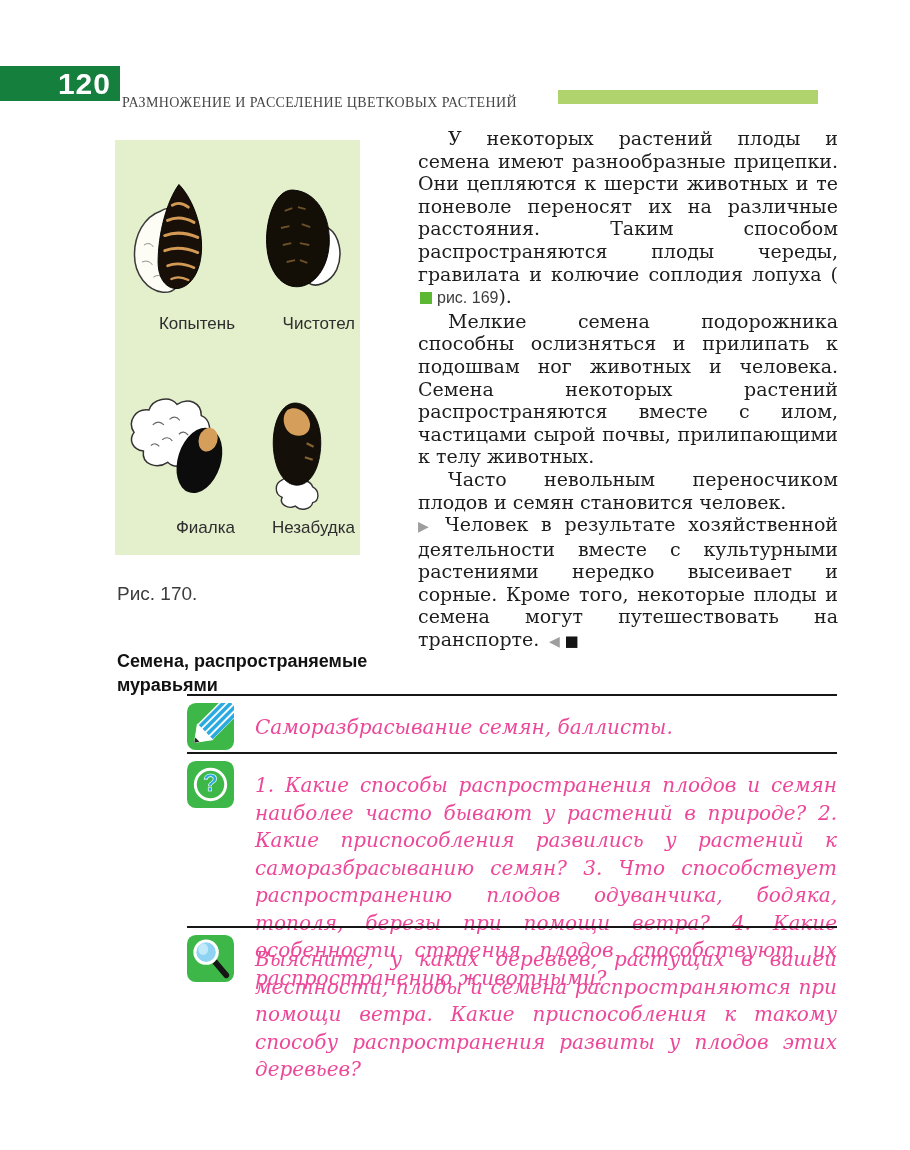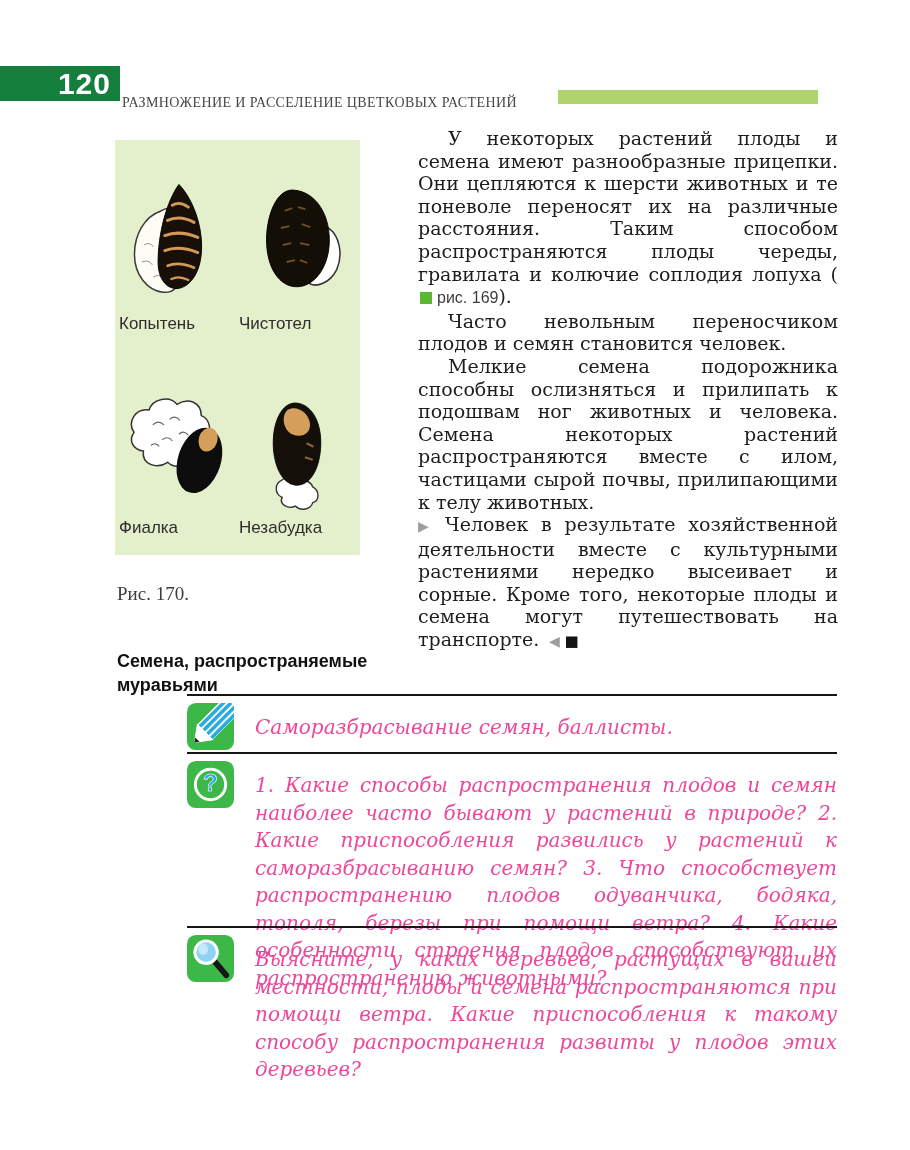--- a/index.html
+++ b/index.html
@@ -9,30 +9,30 @@
   
   .pagenum-block{position:absolute;left:0;top:66px;width:120px;height:35px;background:#15803d;}
   .pagenum{position:absolute;right:9px;top:0px;font-family:"Liberation Sans",sans-serif;
            font-weight:bold;font-size:30px;line-height:35px;color:#ffffff;letter-spacing:1px;}
   .running-head{position:absolute;left:122px;top:95px;font-family:Liberation Serif, serif;
                 font-size:14px;letter-spacing:0.4px;color:#474747;}
   .header-bar{position:absolute;left:558px;top:90px;width:260px;height:14px;background:#b1d36e;}
 
   
   .fig-box{position:absolute;left:115px;top:140px;width:245px;height:415px;background:#e4efcc;}
-  .seed-cell{position:absolute;width:116px;text-align:left;}
+  .seed-cell{position:absolute;width:116px;text-align:right;}
   .seed-cell svg{display:block;margin:0 auto;}
   .seed-label{font-family:"Liberation Sans",sans-serif;font-size:17px;color:#2e2e2e;margin-top:2px;}
   .cell-1{left:4px;top:38px;}
   .cell-2{left:124px;top:38px;}
   .cell-3{left:4px;top:248px;}
   .cell-4{left:124px;top:248px;}
 
   .fig-caption{position:absolute;left:117px;top:583px;width:300px;}
-  .fig-caption .cap-num{font-family:Liberation Serif, serif;font-size:19px;color:#3c3c3c;margin-bottom:20px;}
+  .fig-caption .cap-num{font-family:Liberation Sans, sans-serif;font-size:19px;color:#3c3c3c;margin-bottom:20px;}
   .fig-caption .cap-text{font-family:"Liberation Sans",sans-serif;font-weight:bold;
                          font-size:18px;line-height:24px;color:#111;width:280px;margin-top:44px;}
 
   
   .main-col{position:absolute;left:418px;top:127px;width:420px;}
   .main-col p{margin:0;text-align:justify;text-indent:30px;font-size:19px;line-height:22.6px;color:#1d1d1d;}
   .main-col p.first{text-indent:0;}
   .figsq{display:inline-block;width:12px;height:12px;background:#5cb832;margin:0 5px 0 2px;vertical-align:-1px;}
   .figref{font-family:"Liberation Sans",sans-serif;font-size:16px;color:#3d3d3d;}
   .pmark{color:#9e9e9e;font-family:"DejaVu Sans",sans-serif;font-size:14px;}
@@ -107,22 +107,22 @@
     </div>
   </div>
 
   <div class="fig-caption">
     <div class="cap-num">Рис. 170.</div>
     <div class="cap-text">Семена, распространяемые муравьями</div>
   </div>
 
   <div class="main-col">
     <p><span>У некоторых растений плоды и семена имеют разнообразные прицепки. Они цепляются к шерсти животных и те поневоле переносят их на различные расстояния. Таким способом распространяются плоды череды, гравилата и колючие соплодия лопуха (</span><span class="figsq"></span><span class="figref">рис. 169</span><span>).</span></p>
+    <p><span>Мелкие семена подорожника способны ослизняться и прилипать к подошвам ног животных и человека. Семена некоторых растений распространяются вместе с илом, частицами сырой почвы, прилипающими к телу животных.</span></p>
     <p><span>Часто невольным переносчиком плодов и семян становится человек.</span></p>
-    <p><span>Мелкие семена подорожника способны ослизняться и прилипать к подошвам ног животных и человека. Семена некоторых растений распространяются вместе с илом, частицами сырой почвы, прилипающими к телу животных.</span></p>
     <p style="text-indent:0;"><span class="pmark">▶</span> <span>Человек в результате хозяйственной деятельности вместе с культурными растениями нередко высеивает и сорные. Кроме того, некоторые плоды и семена могут путешествовать на транспорте.</span> <span class="pmark">◀</span> <span class="endsq">■</span></p>
   </div>
 
   <div class="section sec-vocab">
     <span class="sec-icon">
       <svg width="47" height="47" viewBox="0 0 48 48">
         <rect x="0" y="0" width="48" height="48" rx="9" fill="#3db848"></rect>
         <g transform="rotate(45 24 24)">
           <rect x="13" y="-8" width="22" height="40" fill="#ffffff"></rect>
           <rect x="14.5" y="-8" width="3.6" height="40" fill="#29abe2"></rect>

